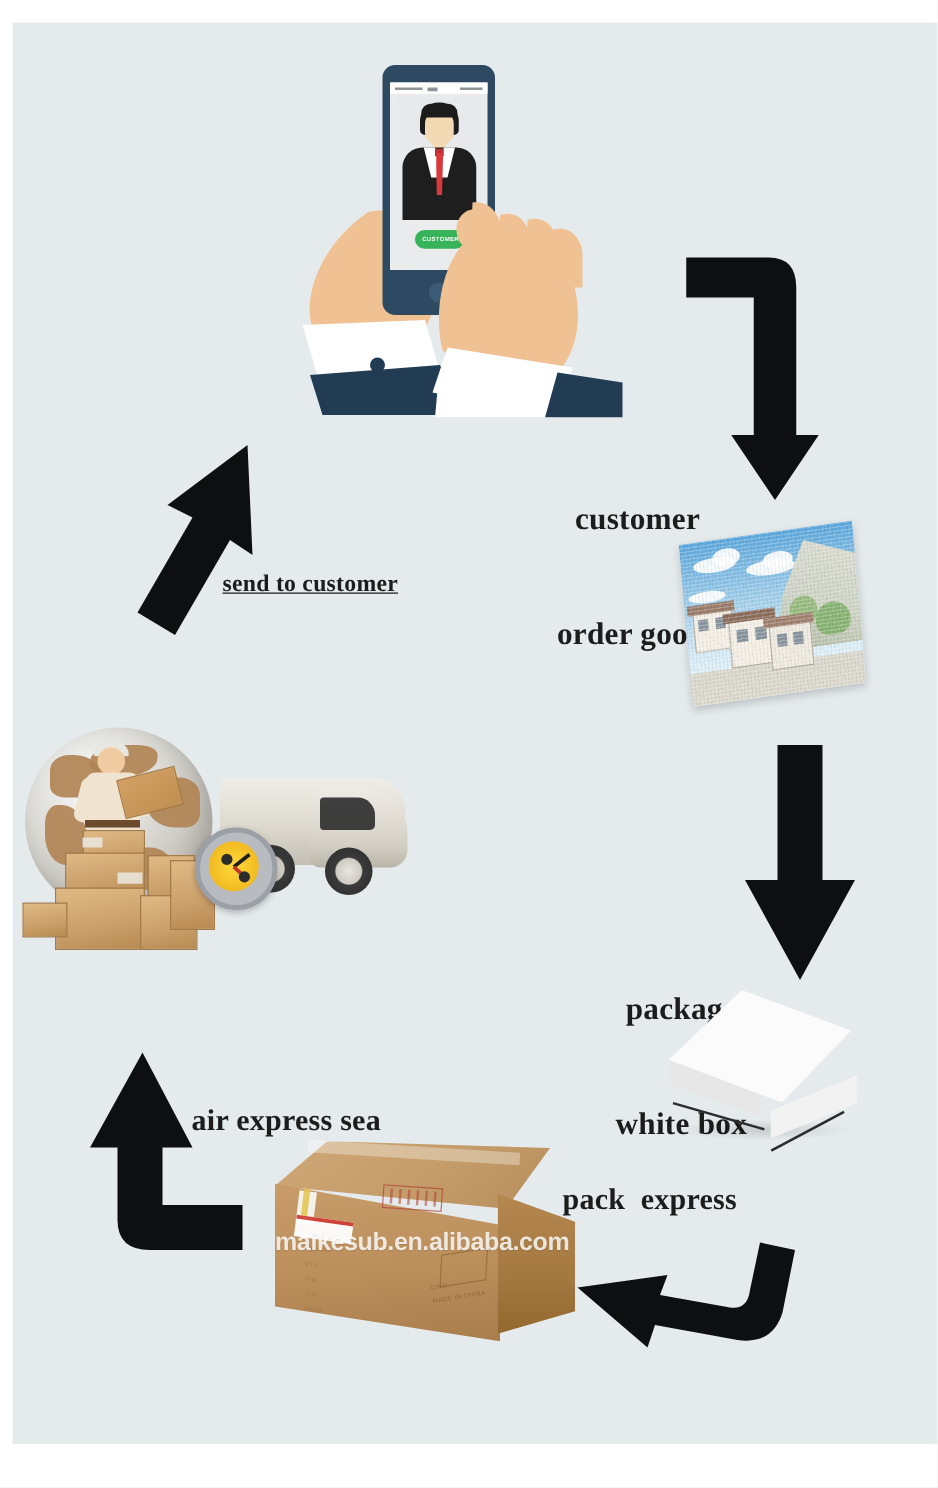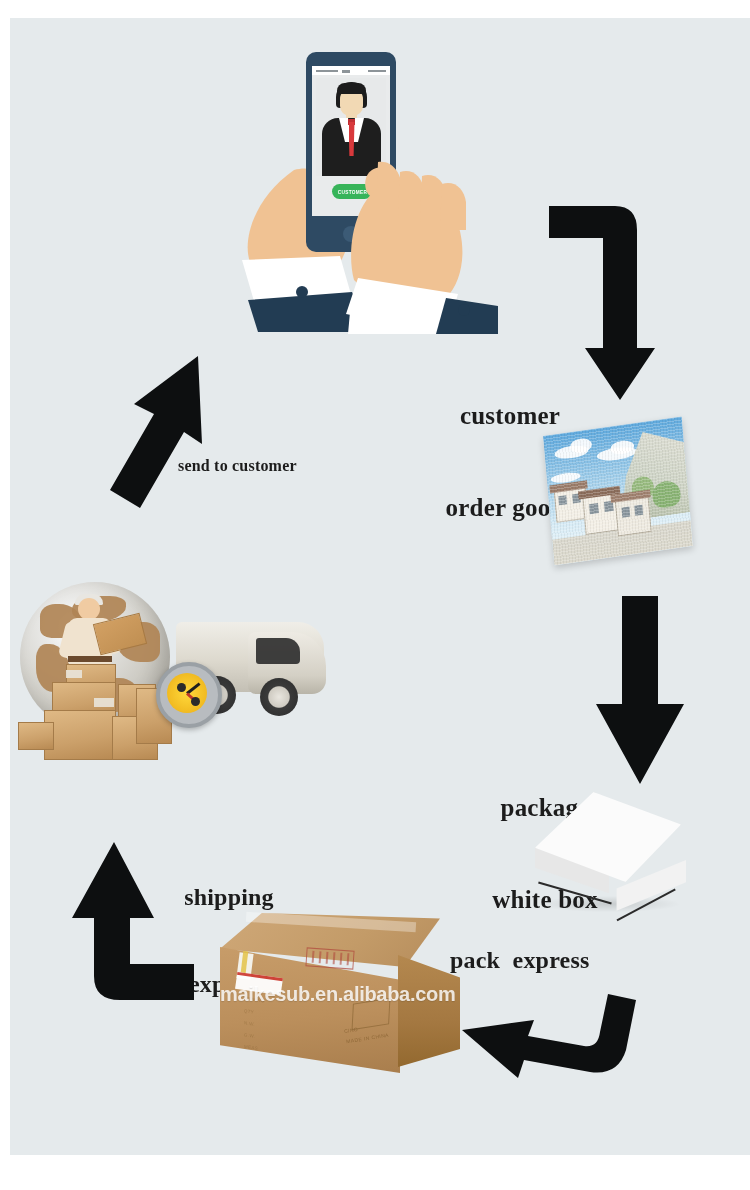--- a/index.html
+++ b/index.html
@@ -412,38 +412,37 @@
         </div>
       </div>
     </div>
 
     <div class="arrow" style="left:96px;top:330px;width:130px;height:168px;">
       <svg viewBox="0 0 130 168" preserveAspectRatio="none">
         <path d="M92,8 L96,96 L78,84 L34,160 L4,142 L48,66 L28,56 Z" fill="#0d0f10"></path>
       </svg>
     </div>
 
-    <div class="label" style="left:168px;top:438px;width:214px;font-size:16px;text-align:left;">send to customer</div>
+    <div class="label" style="left:168px;top:438px;width:214px;font-size:19px;text-align:left;text-decoration:underline;">send to customer</div>
 
     <div class="label" style="left:450px;top:714px;width:170px;font-size:25px;">
       <div>package</div>
       <div>white box</div>
     </div>
 
     <div id="white-box">
       <div class="wb-shadow"></div>
       <div class="wb-fl"></div>
       <div class="wb-fr"></div>
       <div class="wb-top"></div>
       <div class="wb-edge" style="left:12px;top:112px;width:76px;transform:rotate(16deg);"></div>
       <div class="wb-edge" style="left:88px;top:124px;width:66px;transform:rotate(-28deg);"></div>
     </div>
 
     <div class="label" style="left:110px;top:806px;width:218px;font-size:24px;">
-      <div>shipping</div>
       <div>air express sea</div>
     </div>
 
     <div class="arrow" style="left:58px;top:818px;width:130px;height:172px;">
       <svg viewBox="0 0 130 172" preserveAspectRatio="none">
         <path d="M46,6 L4,82 L26,82 L26,140 Q26,164 52,164 L126,164 L126,128 L62,128 L62,82 L86,82 Z" fill="#0d0f10"></path>
       </svg>
     </div>
 
     <div id="carton-box">

